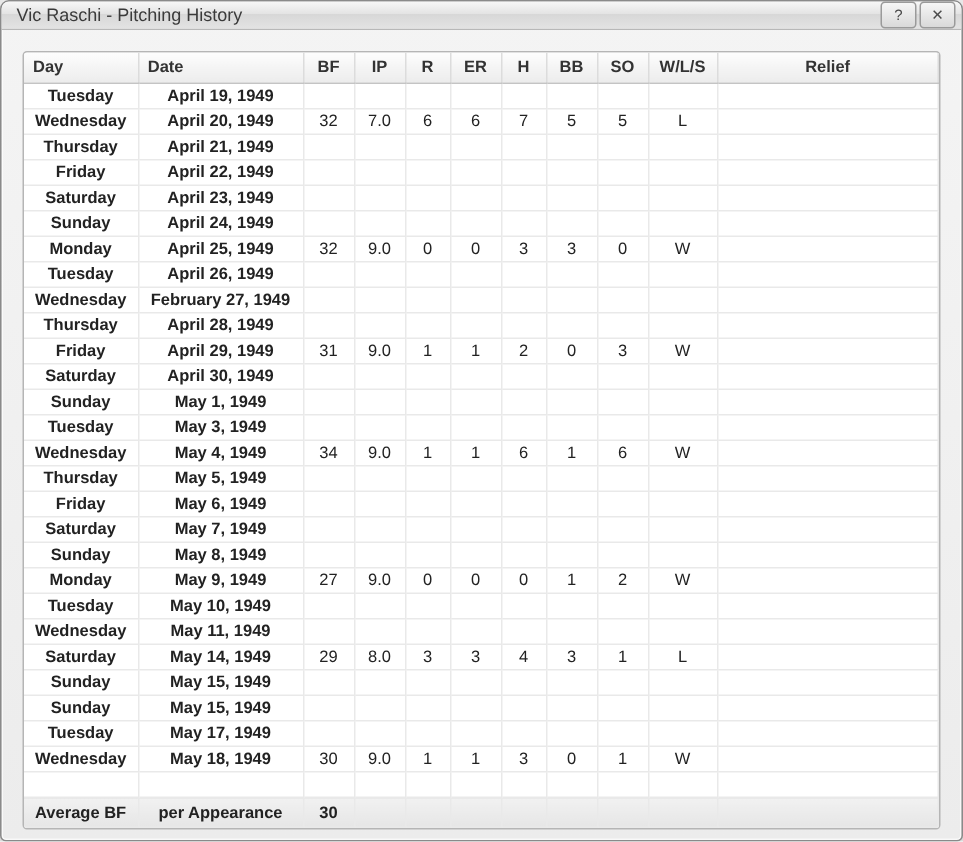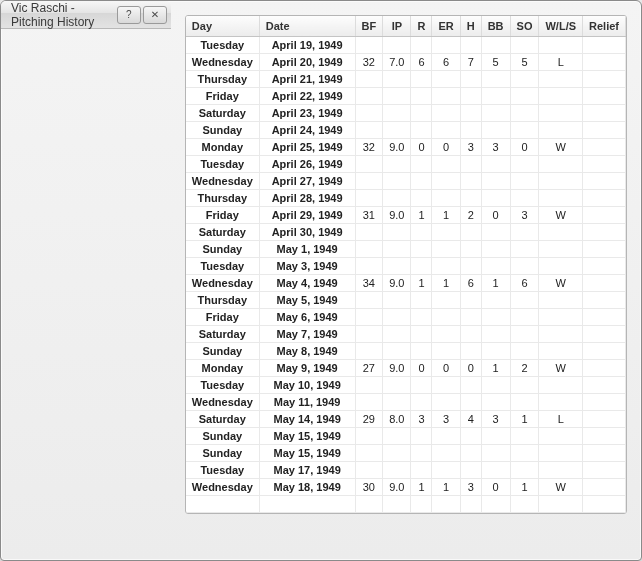--- a/index.html
+++ b/index.html
@@ -11,21 +11,21 @@
     height: 561px;
     overflow: hidden;
   }
   .window {
     width: 642px;
     height: 561px;
     background: linear-gradient(to bottom, #f4f4f4 0%, #ececec 100%);
     border: 1px solid #8a8a8a;
     border-radius: 6px 6px 4px 4px;
     display: flex;
-    flex-direction: row;
+    flex-direction: column;
     box-shadow: inset 0 0 0 1px #ffffffaa;
   }
   .titlebar {
     height: 28px;
     background: linear-gradient(to bottom, #f7f7f7 0%, #e4e4e4 45%, #d7d7d7 46%, #e3e3e3 100%);
     border-bottom: 1px solid #b8b8b8;
     border-radius: 5px 5px 0 0;
     display: flex;
     align-items: center;
     padding: 0 4px 0 10px;
@@ -241,21 +241,21 @@
               <td class="num"></td>
               <td class="num"></td>
               <td class="num"></td>
               <td class="num"></td>
               <td class="num"></td>
               <td class="num"></td>
               <td class="num"></td>
             </tr>
             <tr>
               <td class="day">Wednesday</td>
-              <td class="date">April 27, 1949</td>
+              <td class="date">February 27, 1949</td>
               <td class="num"></td>
               <td class="num"></td>
               <td class="num"></td>
               <td class="num"></td>
               <td class="num"></td>
               <td class="num"></td>
               <td class="num"></td>
               <td class="num"></td>
               <td class="num"></td>
             </tr>

